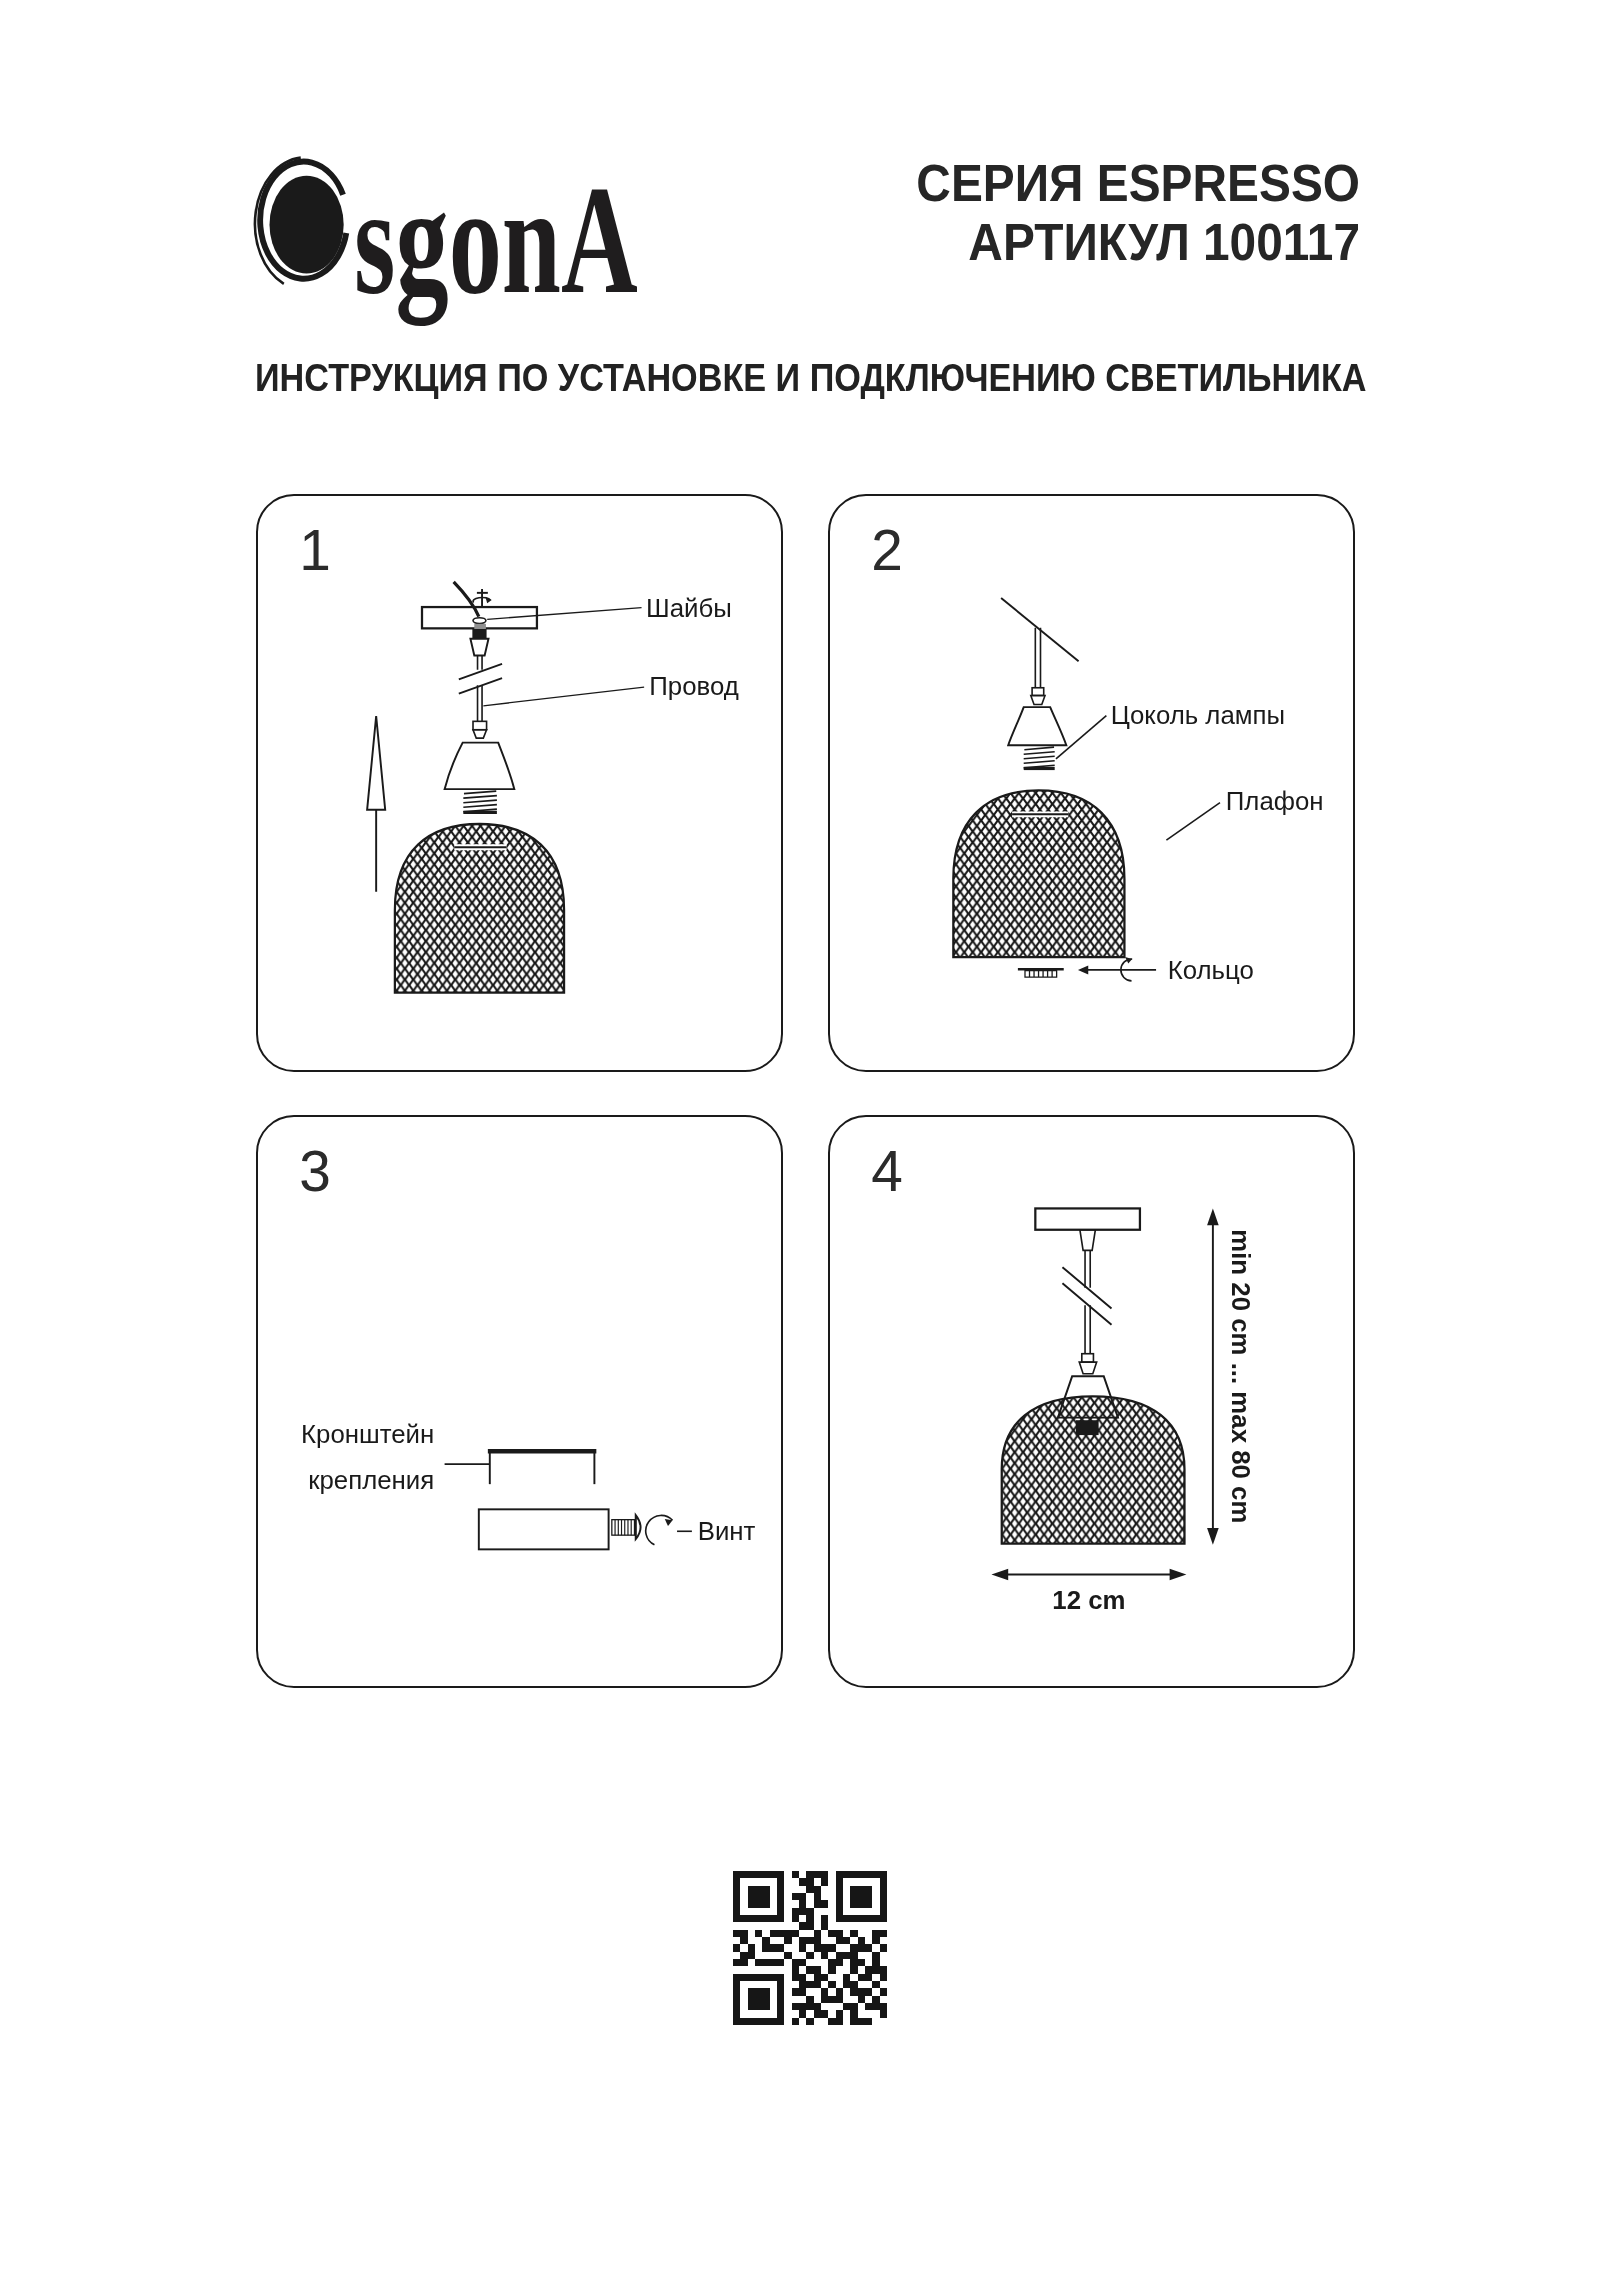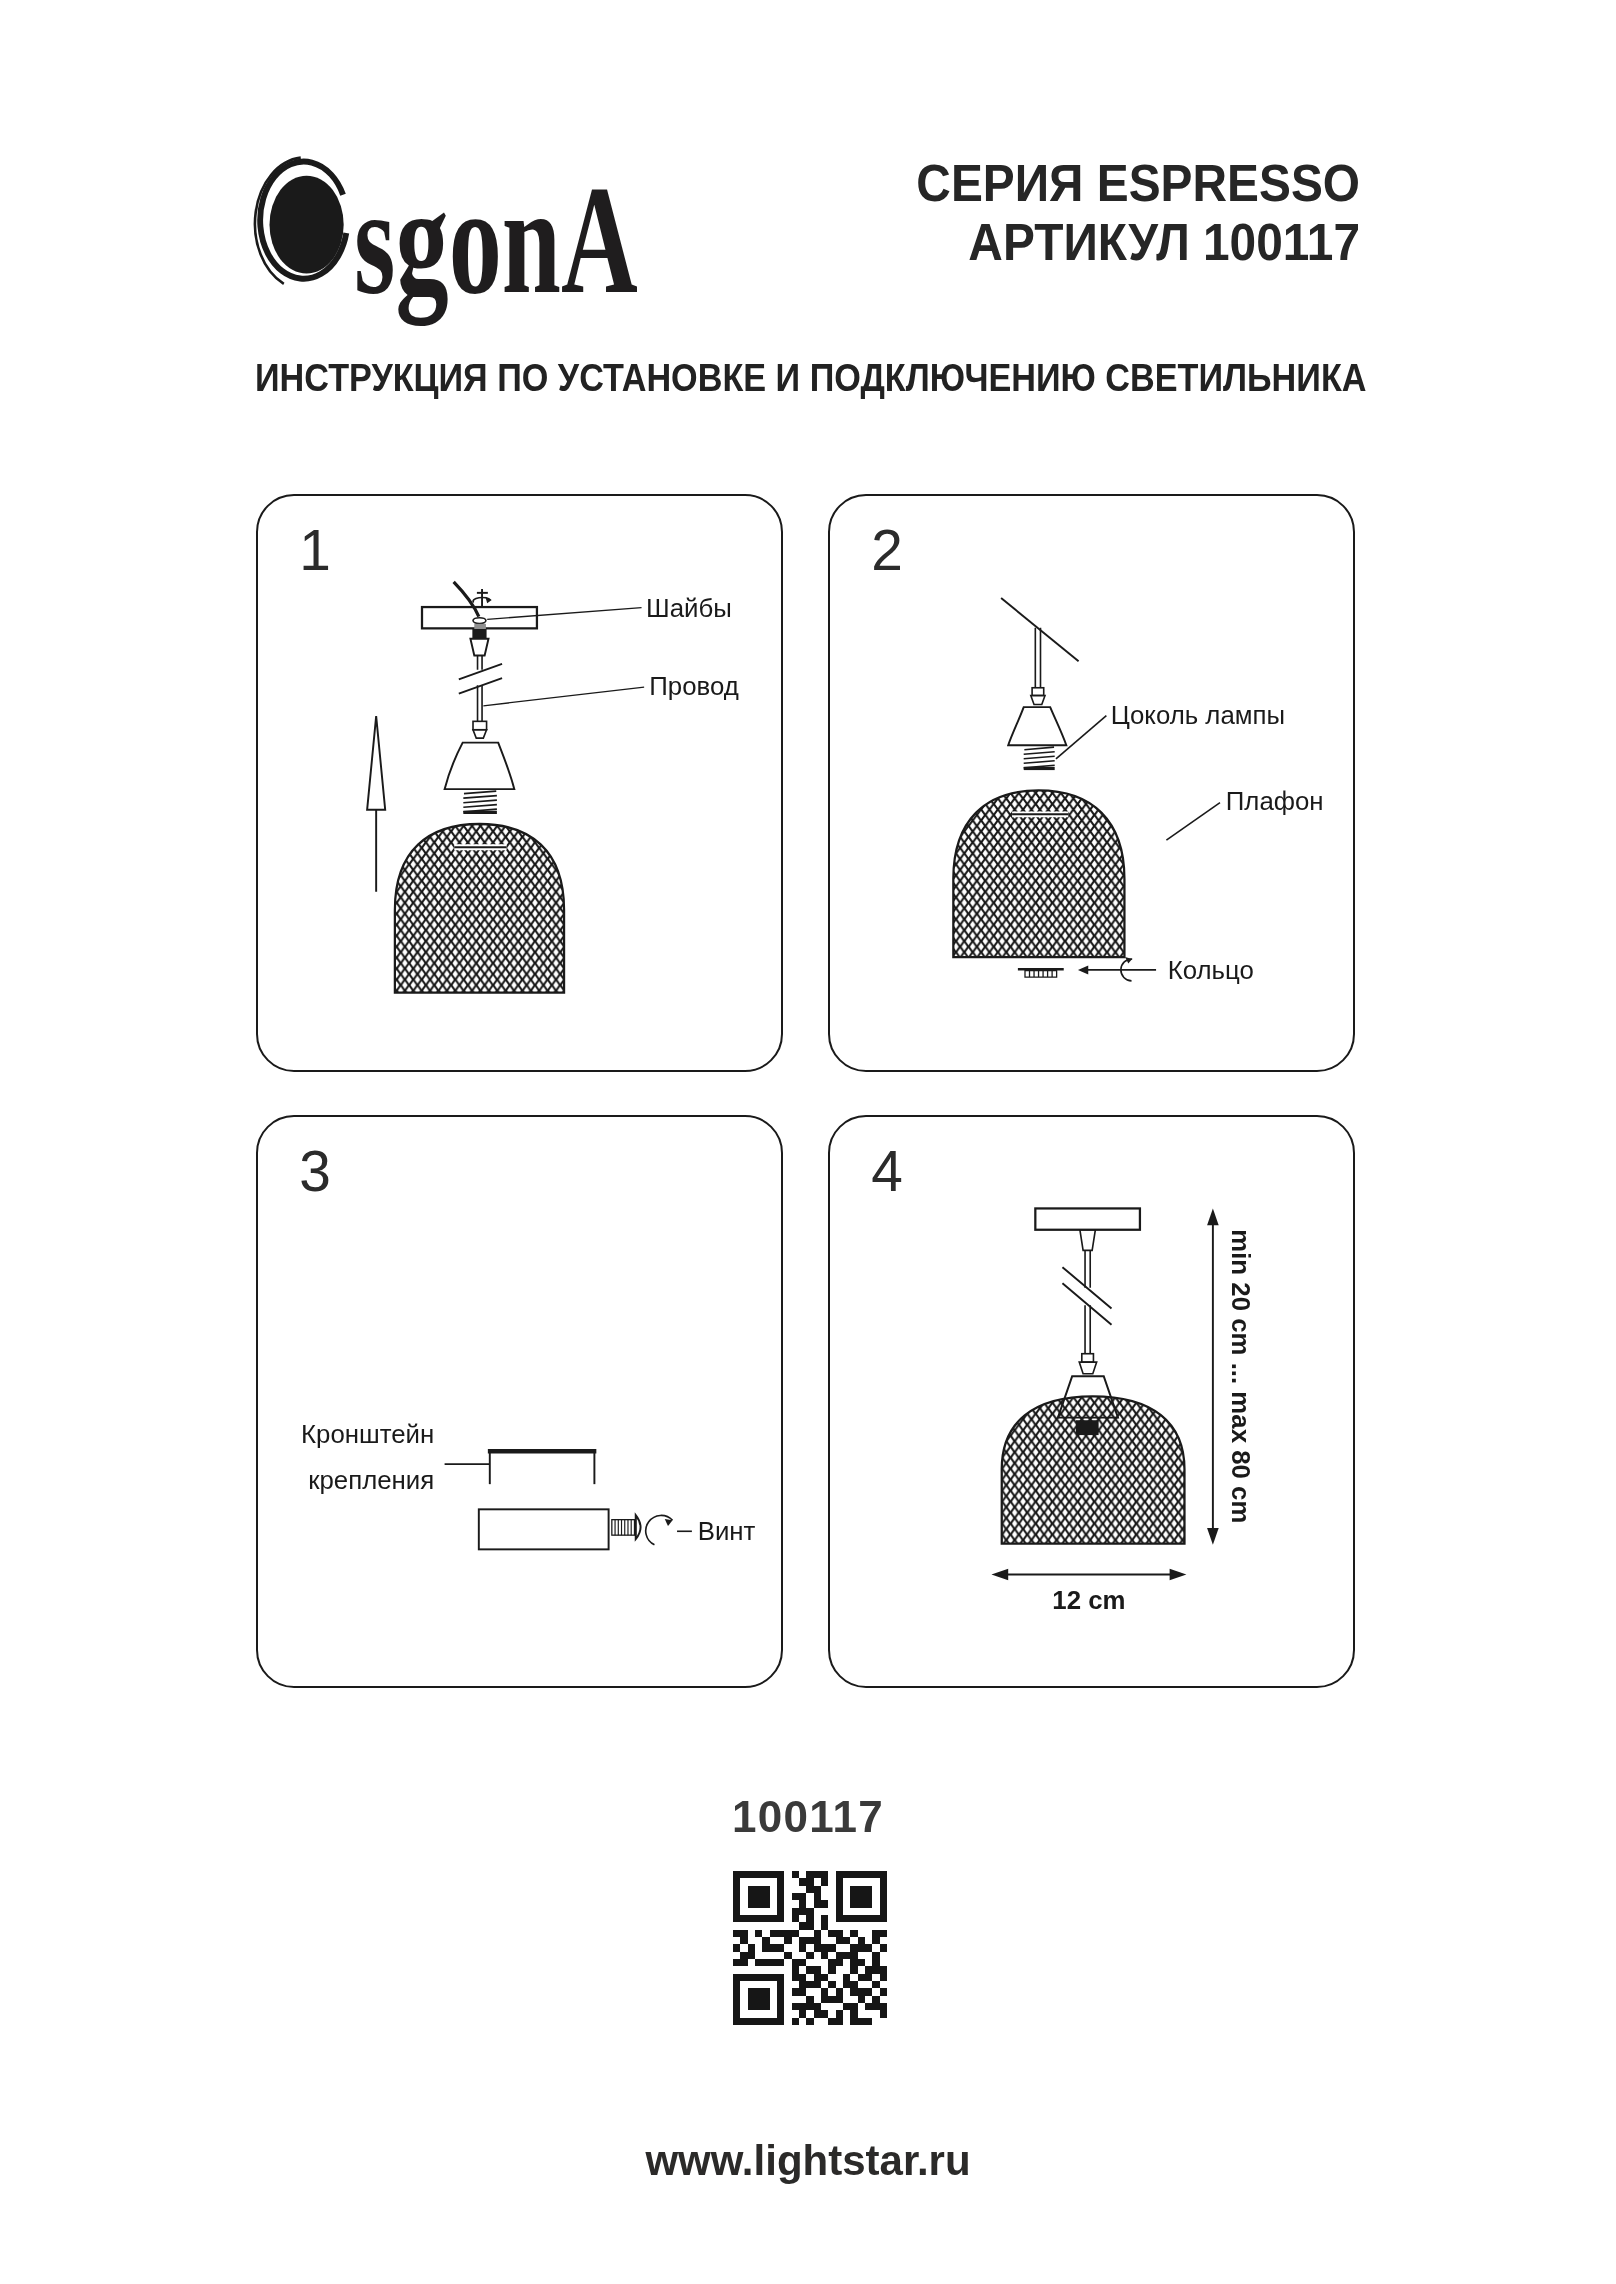--- a/index.html
+++ b/index.html
@@ -203,21 +203,20 @@
 
       <g>
         <line class="ln" stroke-width="3" x1="263" y1="708" x2="539" y2="708"></line>
         <path class="fl" d="M250,708 l26,-9 v18 z"></path>
         <path class="fl" d="M552,708 l-26,-9 v18 z"></path>
       </g>
       <text class="dim" x="401" y="762" text-anchor="middle">12 cm</text>
     </svg>
   </div>
 
-  <div class="article-num">100117</div>
 
   <svg class="abs" style="left:733px;top:1871px;" width="154" height="154" viewBox="0 0 21 21" shape-rendering="crispEdges" fill="#161616">
       <rect x="0" y="0" width="1" height="1"></rect>
       <rect x="1" y="0" width="1" height="1"></rect>
       <rect x="2" y="0" width="1" height="1"></rect>
       <rect x="3" y="0" width="1" height="1"></rect>
       <rect x="4" y="0" width="1" height="1"></rect>
       <rect x="5" y="0" width="1" height="1"></rect>
       <rect x="6" y="0" width="1" height="1"></rect>
       <rect x="8" y="0" width="1" height="1"></rect>
@@ -448,15 +447,14 @@
       <rect x="6" y="20" width="1" height="1"></rect>
       <rect x="8" y="20" width="1" height="1"></rect>
       <rect x="10" y="20" width="1" height="1"></rect>
       <rect x="13" y="20" width="1" height="1"></rect>
       <rect x="14" y="20" width="1" height="1"></rect>
       <rect x="16" y="20" width="1" height="1"></rect>
       <rect x="17" y="20" width="1" height="1"></rect>
       <rect x="18" y="20" width="1" height="1"></rect>
     </svg>
 
-  <div class="website">www.lightstar.ru</div>
 </div>
 
 
 </body></html>

